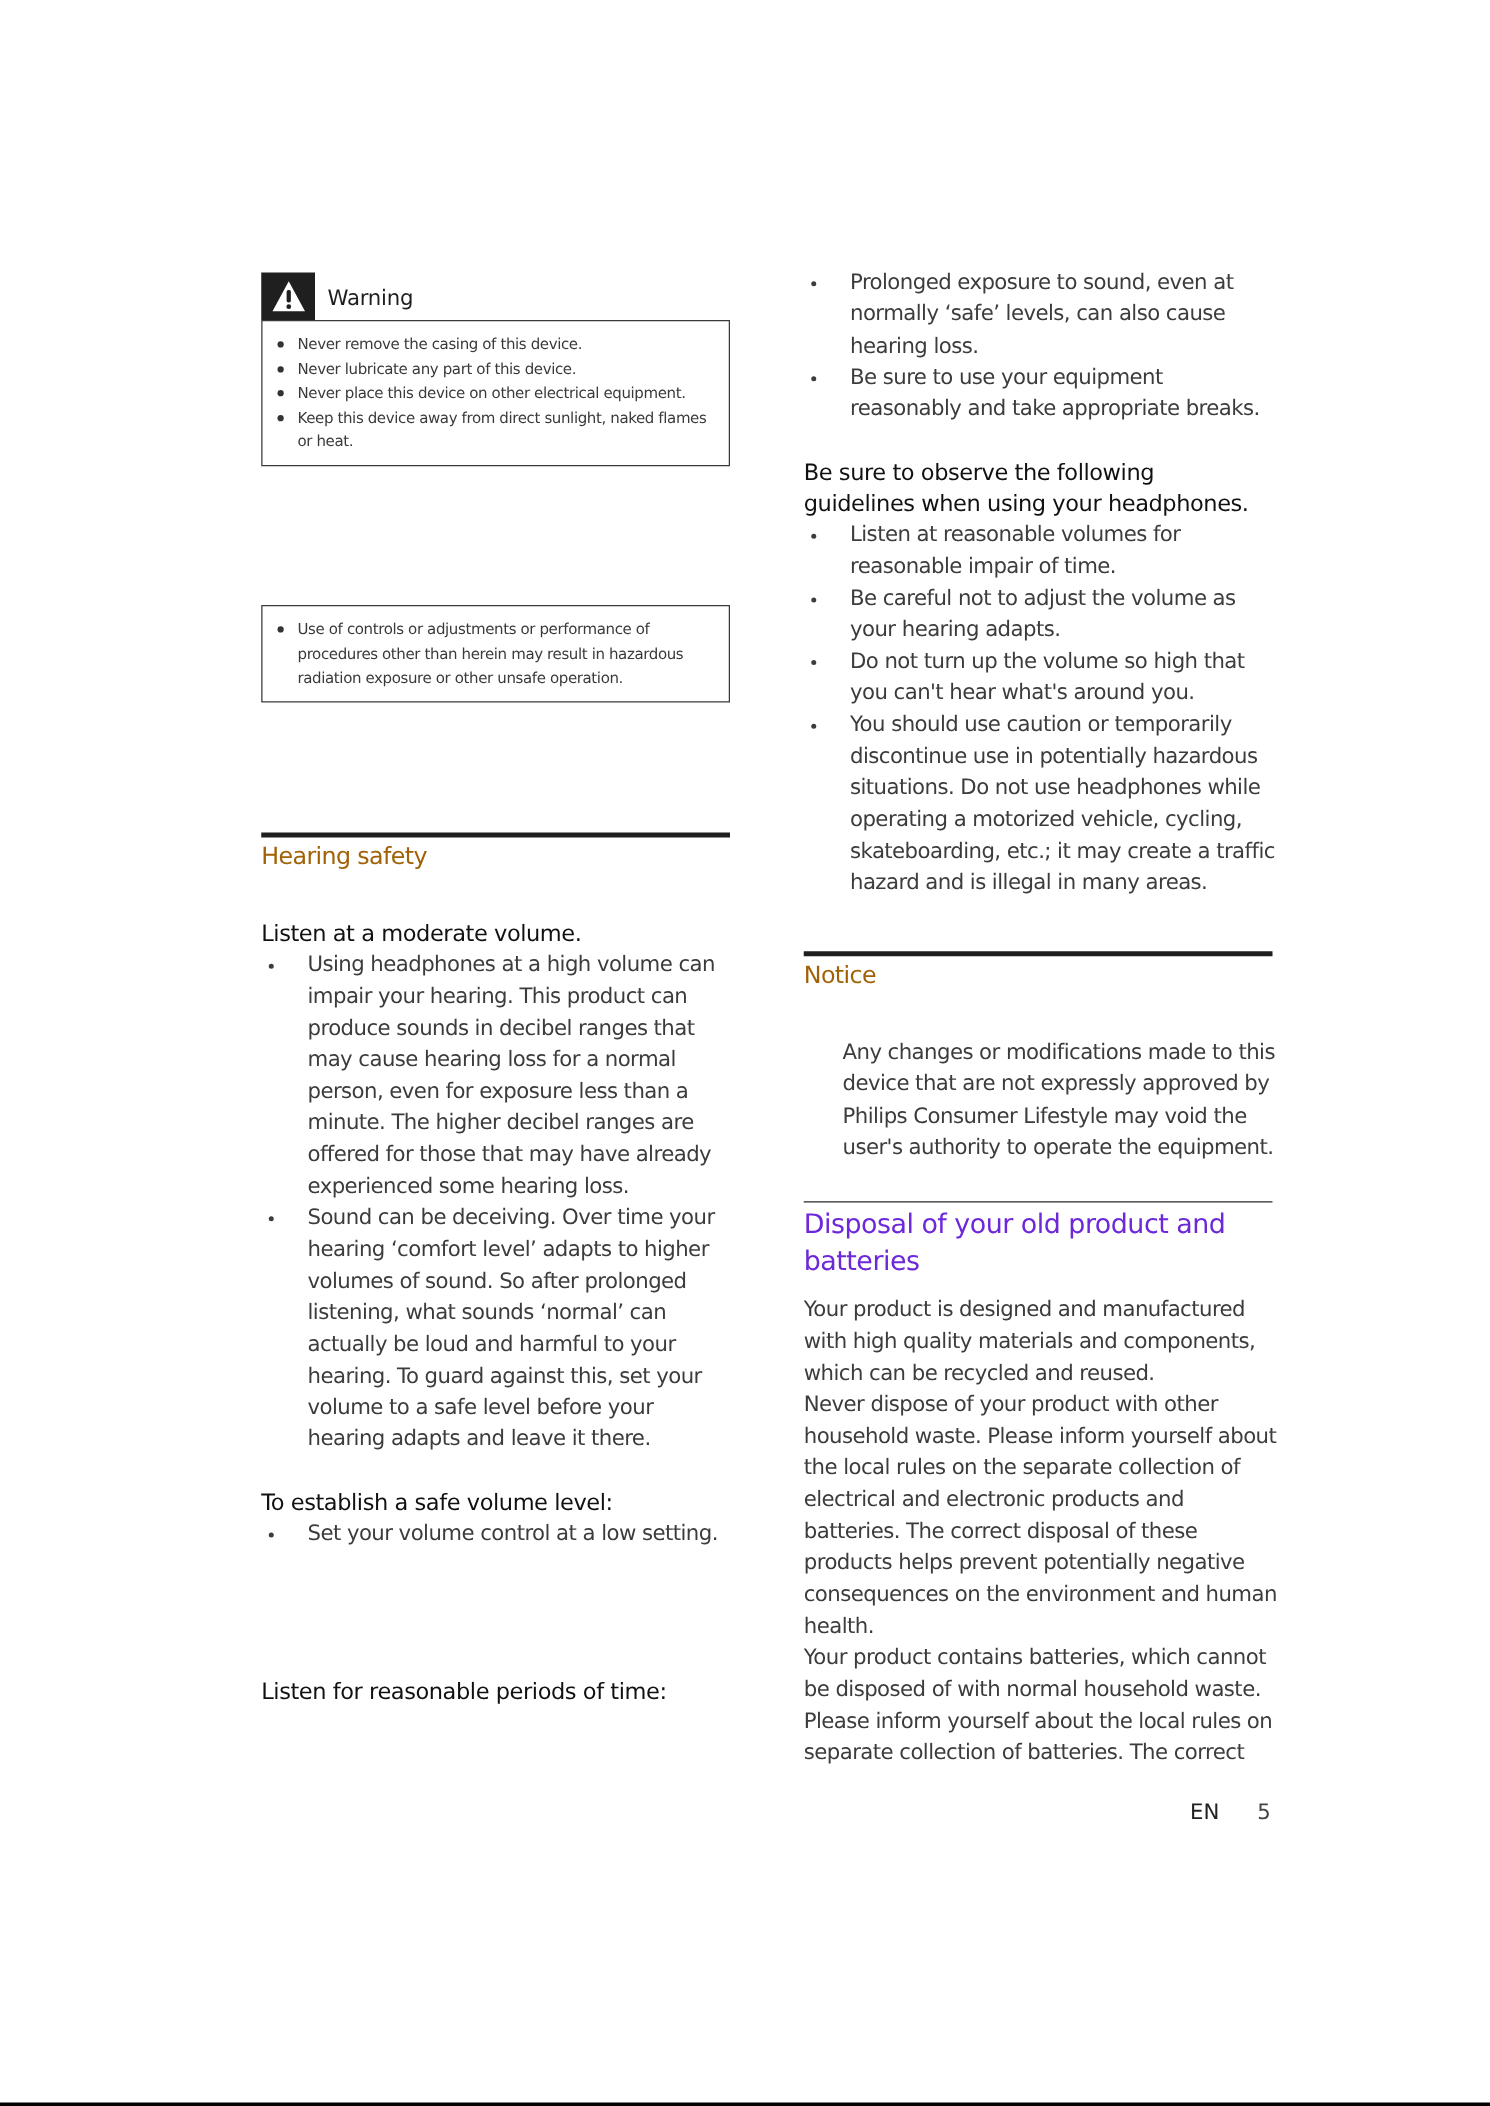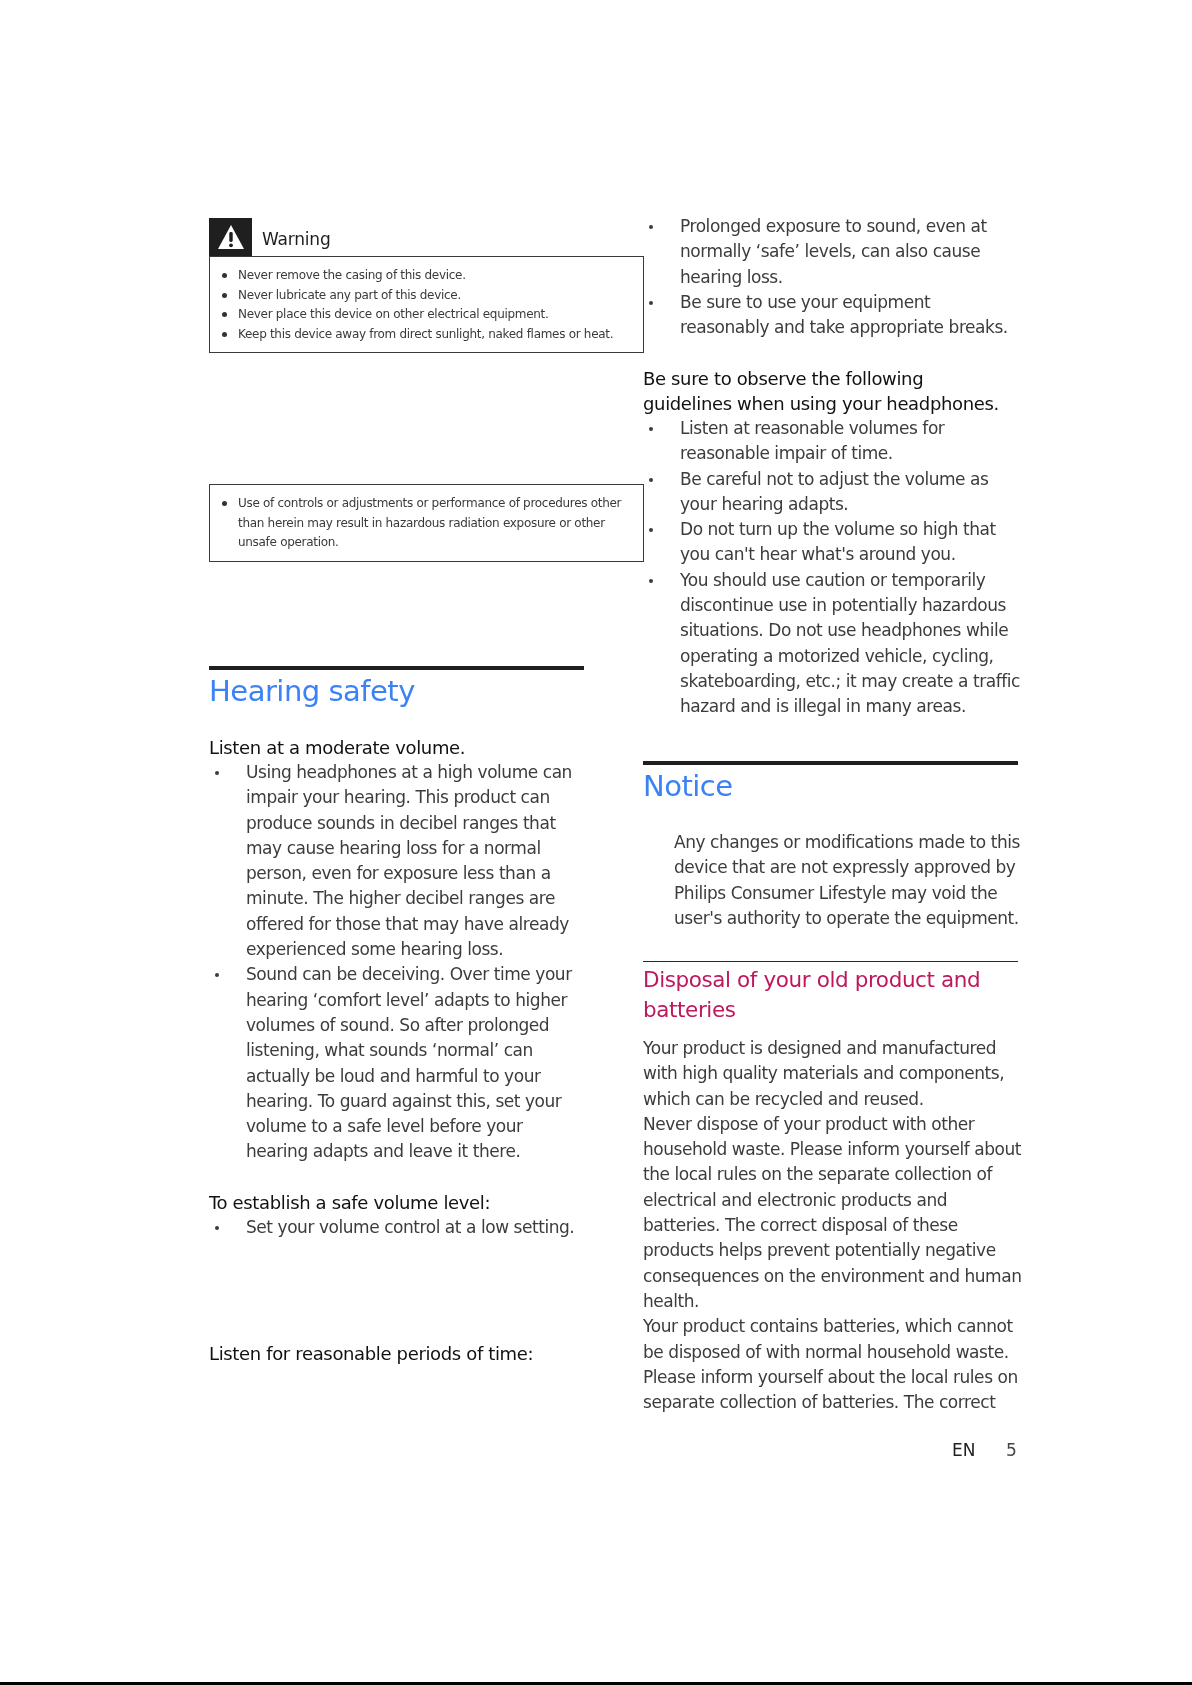--- a/index.html
+++ b/index.html
@@ -2,43 +2,43 @@
 <html><head>
   <meta charset="utf-8">
   <style>
     html, body { margin: 0; padding: 0; background: #ffffff; }
     body {
       width: 1192px; height: 1685px; position: relative; overflow: hidden;
       font-family: "DejaVu Sans", sans-serif; color: #2a2a2a;
     }
 
     
-    .notice { position: absolute; left: 209px; width: 435px; }
+    .notice { position: absolute; left: 209px; width: 375px; }
     .notice-head { display: flex; align-items: flex-end; height: 38px; }
     .notice-icon {
       width: 43px; height: 38px; background: #1f1f1f;
       display: flex; align-items: center; justify-content: center;
     }
     .notice-title { font-size: 17px; margin-left: 10px; margin-bottom: 7px; color: #1e1e1e; letter-spacing: -0.2px; }
     .notice-body {
       border: 1px solid #3a3a3a; padding: 9px 10px 8px 10px;
       font-size: 12px; line-height: 19.6px; color: #3a3a3a; letter-spacing: -0.3px;
     }
     .notice-body ul { margin: 0; padding: 0; list-style: none; }
     .notice-body li { position: relative; padding-left: 18px; }
     .notice-body li::before {
       content: ""; position: absolute; left: 2px; top: 7px; width: 5px; height: 5px;
       border-radius: 50%; background: #333;
     }
 
     
     .h-rule-thick { position: absolute; height: 4px; background: #1f1f1f; }
     .h-rule-thin { position: absolute; height: 1px; background: #2a2a2a; }
-    .h1 { position: absolute; font-size: 29px; color: #3b82f6; letter-spacing: -0.5px; margin: 0; font-weight: normal; text-align: right; }
-    .h2 { position: absolute; font-size: 21.5px; line-height: 30px; color: #be185d; letter-spacing: -0.4px; margin: 0; font-weight: normal; }
+    .h1 { position: absolute; font-size: 19px; color: #a16207; letter-spacing: -0.5px; margin: 0; font-weight: normal; text-align: right; }
+    .h2 { position: absolute; font-size: 21.5px; line-height: 30px; color: #6d28d9; letter-spacing: -0.4px; margin: 0; font-weight: normal; }
 
     .para-title { position: absolute; font-size: 18px; color: #111; letter-spacing: -0.35px; line-height: 25.3px; }
     .body-text { position: absolute; font-size: 17px; line-height: 25.3px; color: #3c3c3c; letter-spacing: -0.45px; }
 
     ul.bullets { margin: 0; padding: 0; list-style: none; }
     ul.bullets li { position: relative; padding-left: 37px; font-size: 17px; line-height: 25.3px; color: #3c3c3c; letter-spacing: -0.45px; }
     ul.bullets li::before {
       content: ""; position: absolute; left: 6px; top: 11px; width: 4px; height: 4px;
       border-radius: 50%; background: #3c3c3c;
     }

